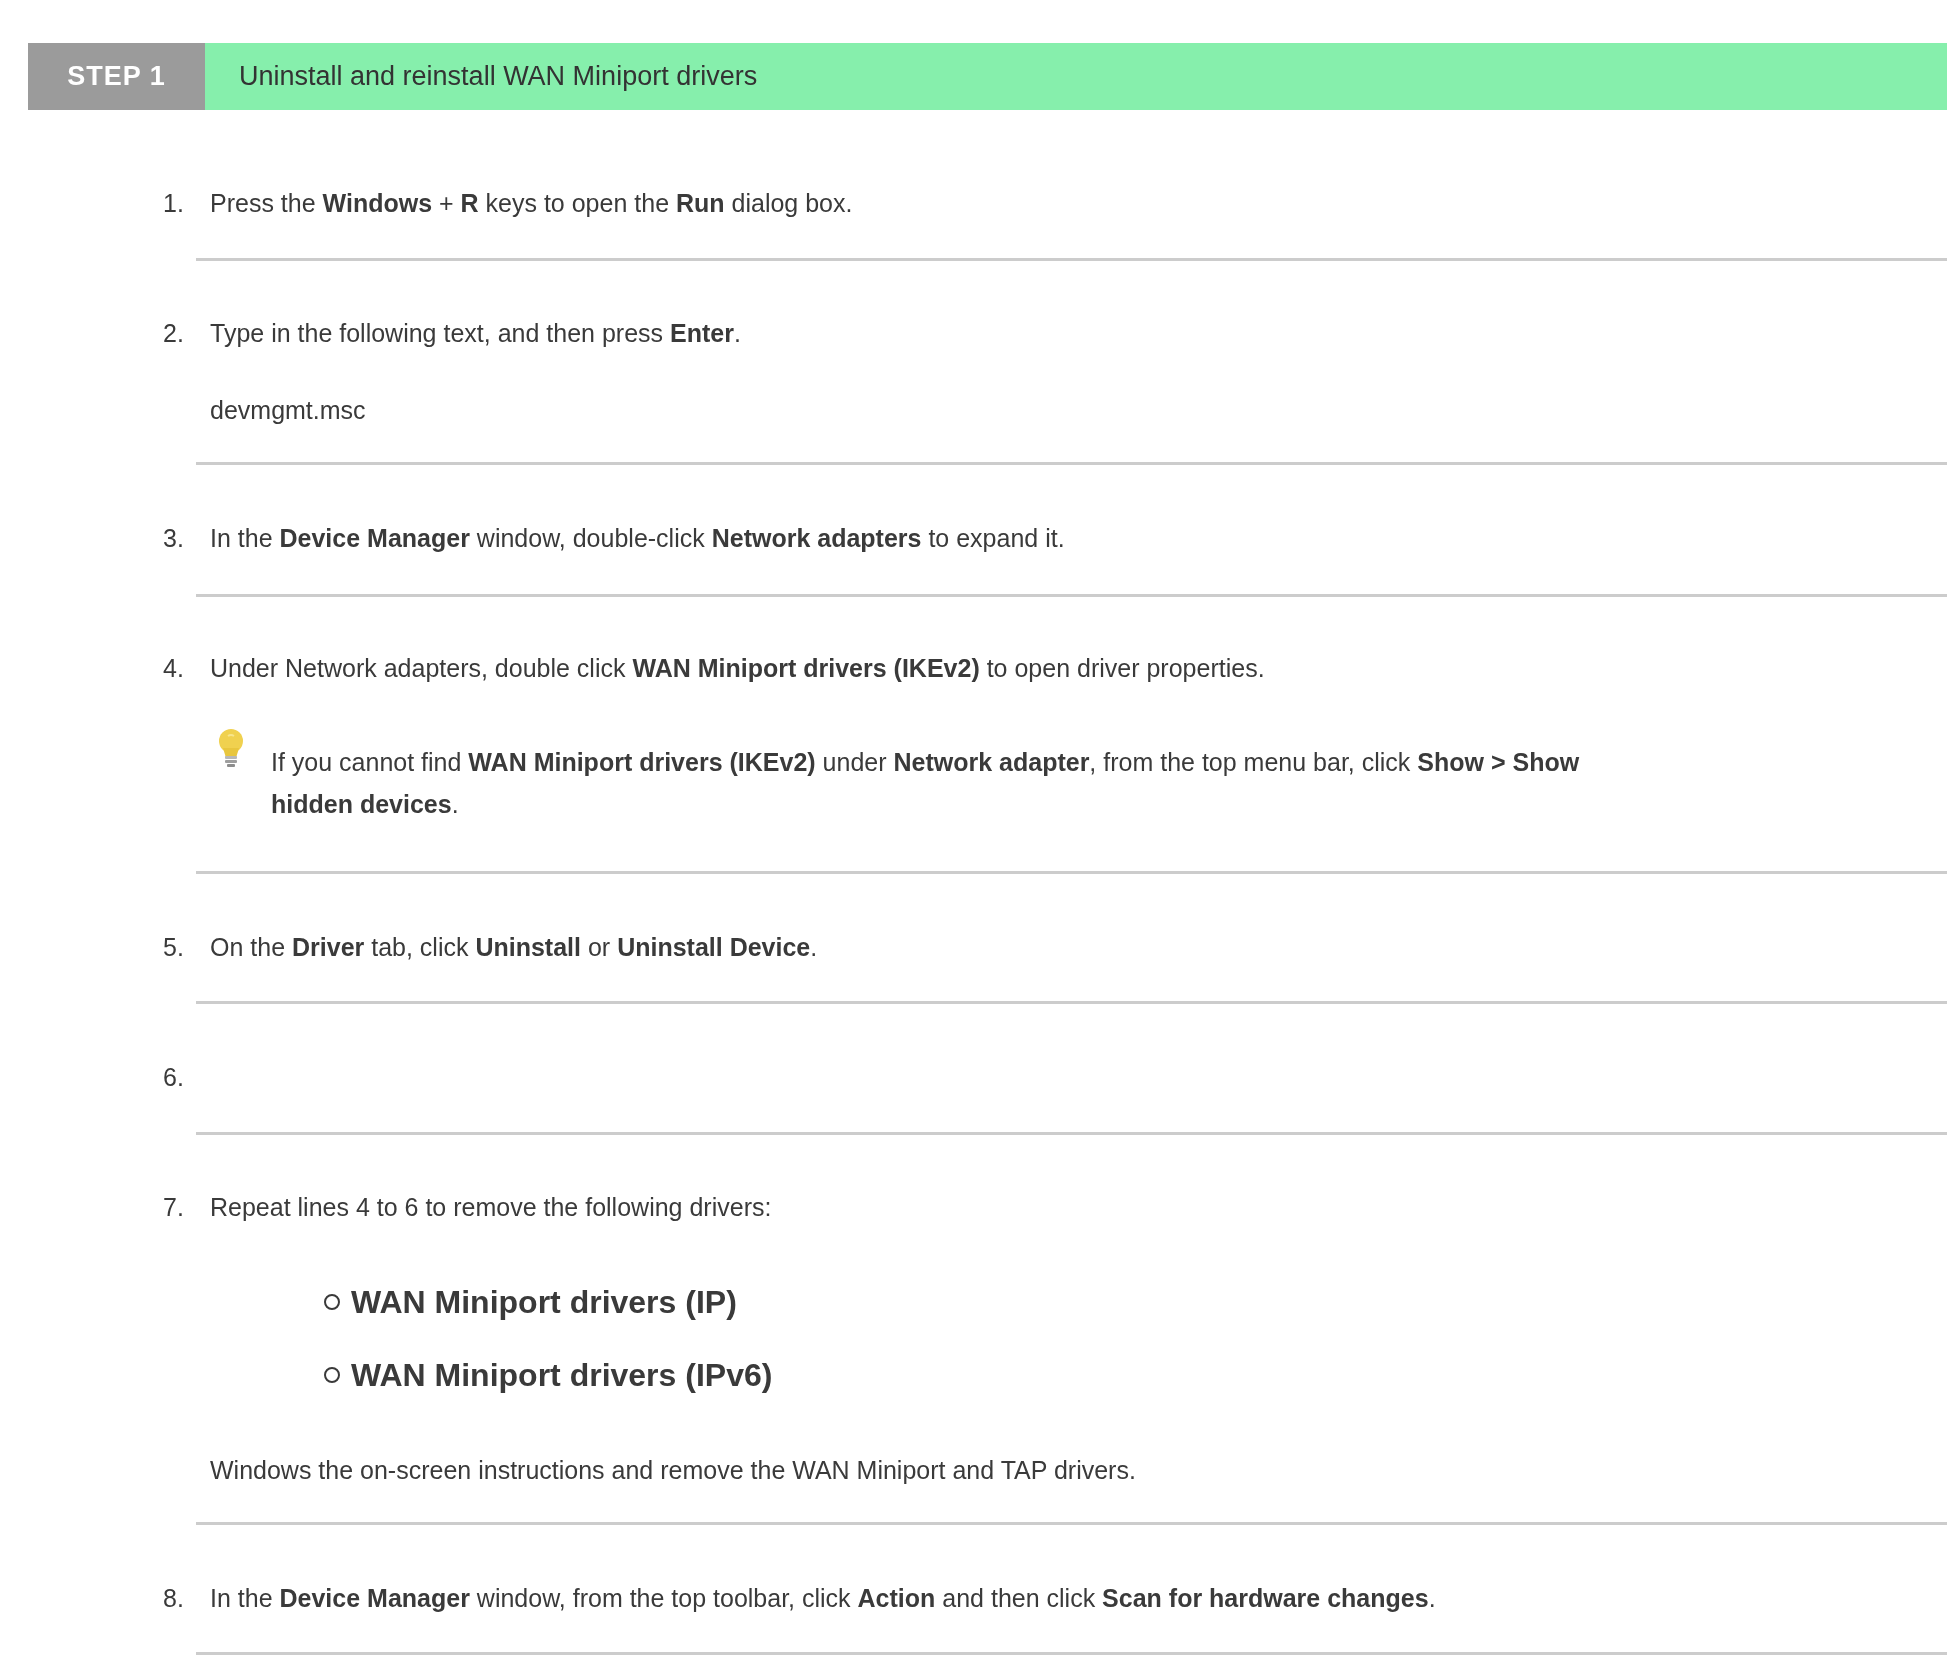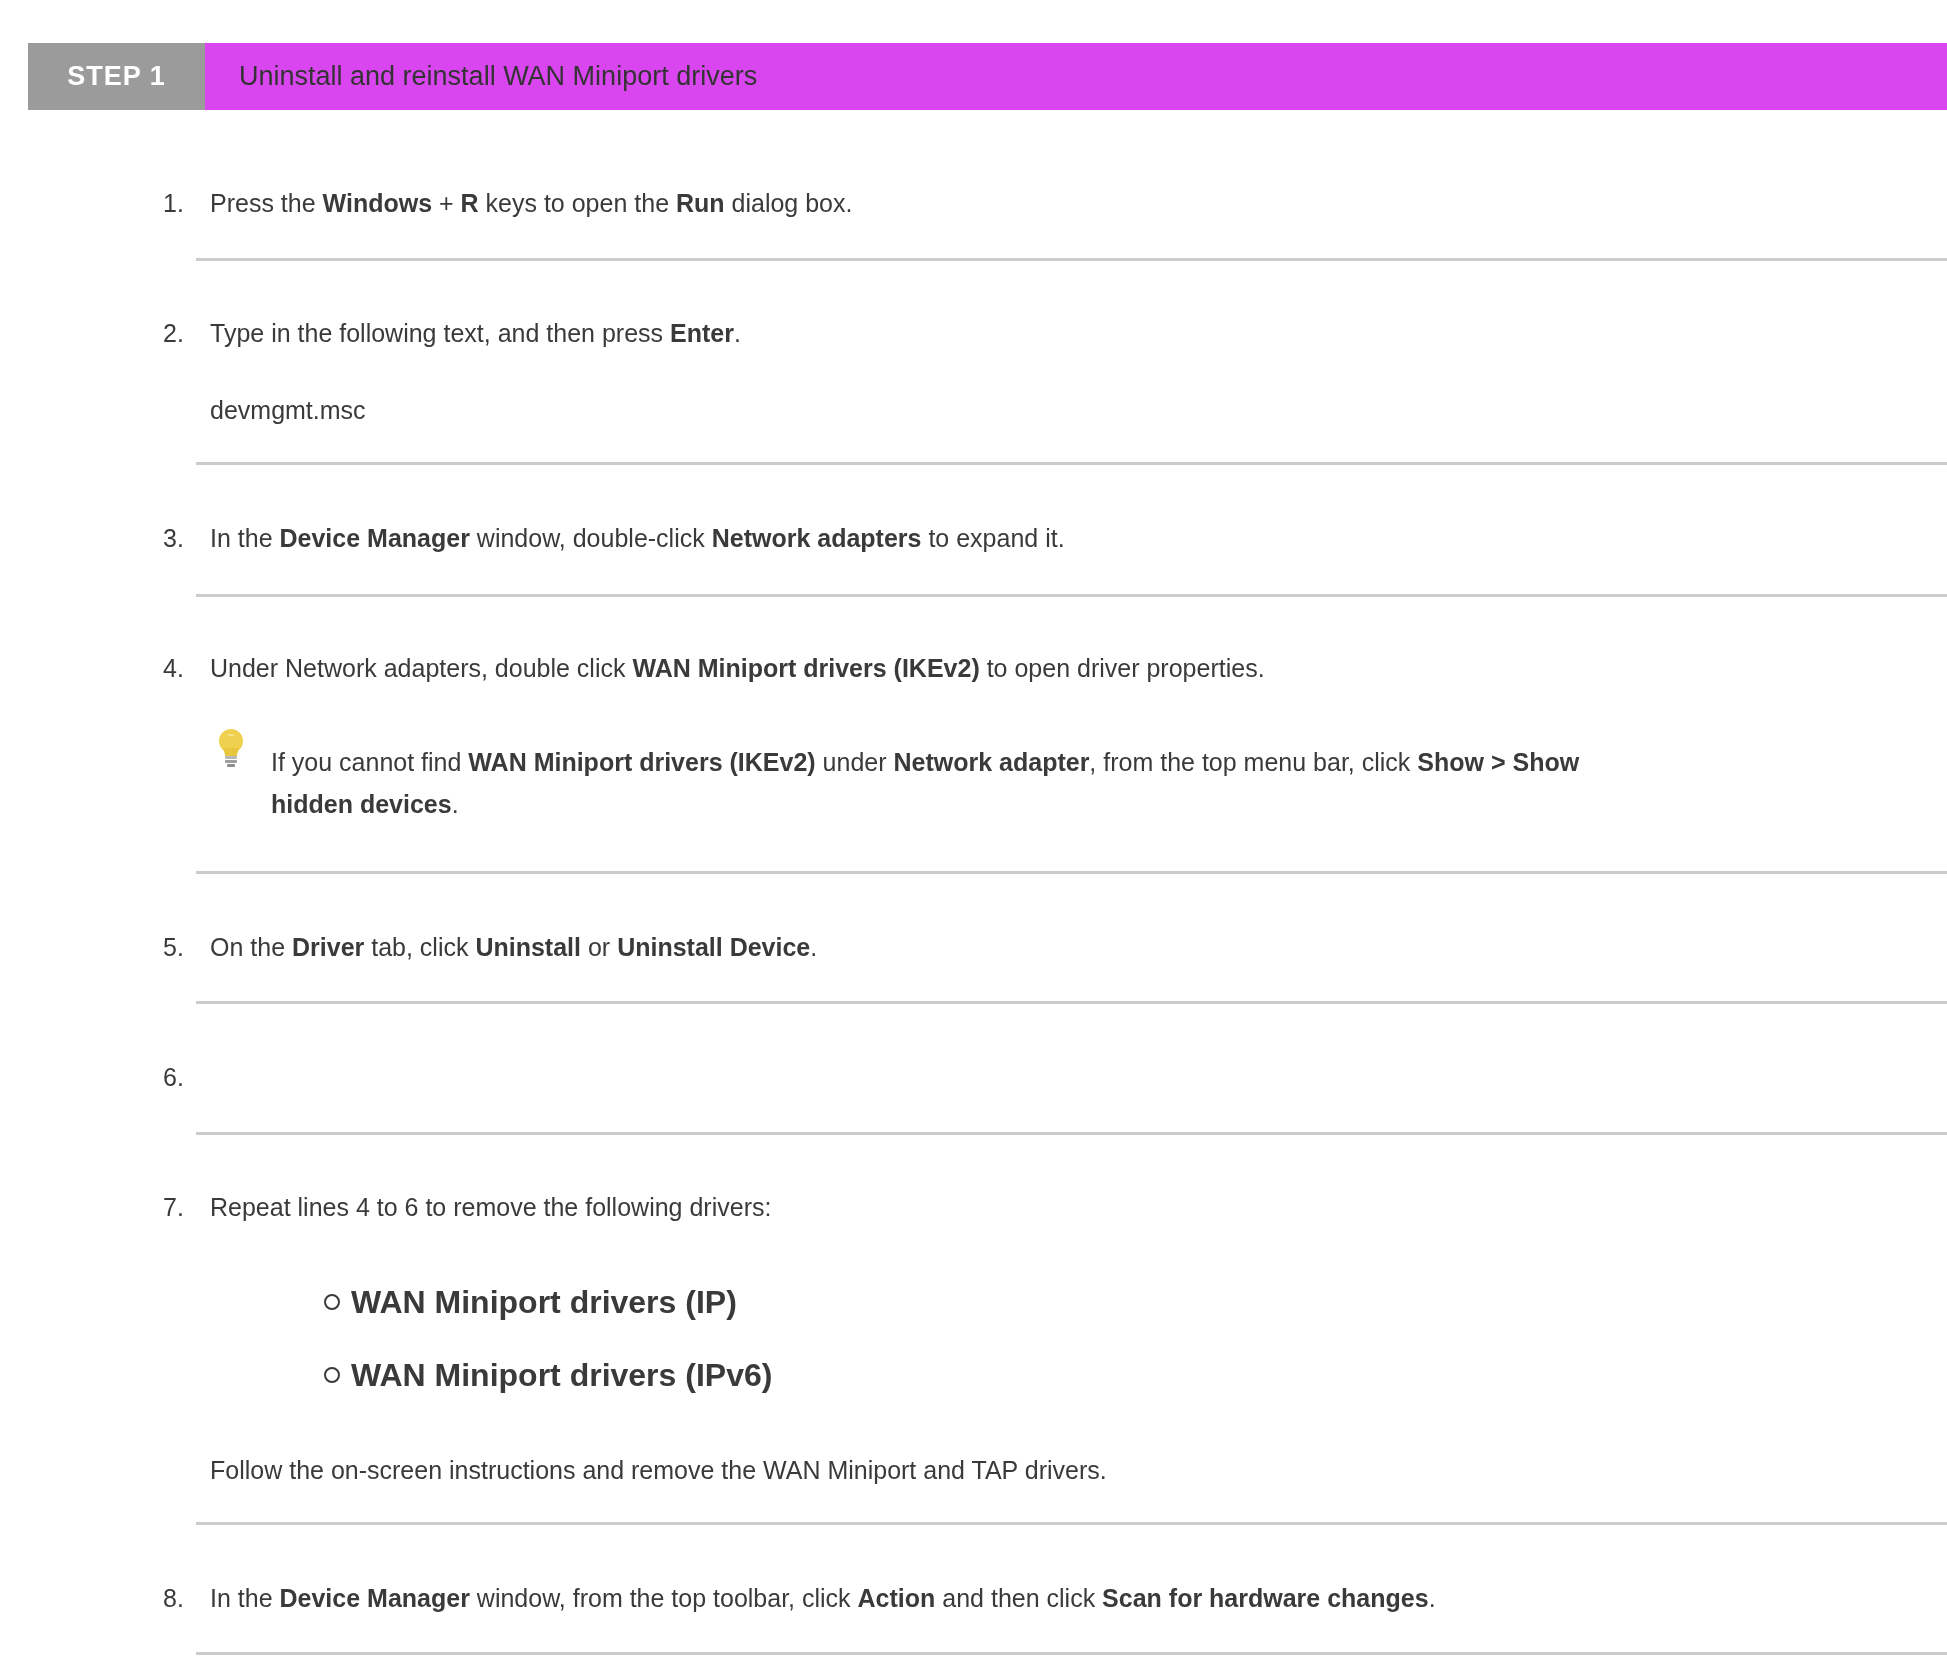--- a/index.html
+++ b/index.html
@@ -4,21 +4,21 @@
 <style>
   html,body{margin:0;padding:0;}
   body{
     width:1947px;height:1660px;position:relative;background:#ffffff;
     font-family:"Liberation Sans","DejaVu Sans",sans-serif;
     color:#3a3a3a;overflow:hidden;
   }
   
   .step-header{
     position:absolute;top:43px;left:28px;right:0;height:67px;
-    background:#d946ef;display:flex;align-items:stretch;
+    background:#86efac;display:flex;align-items:stretch;
   }
   .step-badge{
     width:177px;flex:none;background:#9b9b9b;color:#ffffff;
     font-weight:bold;font-size:27px;letter-spacing:1px;
     display:flex;align-items:center;justify-content:center;
   }
   .step-title{
     display:flex;align-items:center;padding-left:34px;
     font-size:27px;color:#333333;
   }
@@ -123,20 +123,20 @@
   <span class="txt"><span>Repeat lines 4 to 6 to remove the following drivers:</span></span>
 </div>
 <div class="bullet-row" id="b1">
   <span class="bullet-circle"></span>
   <span class="bullet-label">WAN Miniport drivers (IP)</span>
 </div>
 <div class="bullet-row" id="b2">
   <span class="bullet-circle"></span>
   <span class="bullet-label">WAN Miniport drivers (IPv6)</span>
 </div>
-<div class="para" id="p7">Follow the on-screen instructions and remove the WAN Miniport and TAP drivers.</div>
+<div class="para" id="p7">Windows the on-screen instructions and remove the WAN Miniport and TAP drivers.</div>
 <div class="divider" id="d7"></div>
 
 <div class="row" id="s8">
   <span class="num">8.</span>
   <span class="txt"><span>In the </span><b>Device Manager</b><span> window, from the top toolbar, click </span><b>Action</b><span> and then click </span><b>Scan for hardware changes</b><span>.</span></span>
 </div>
 <div class="divider" id="d8"></div>
 
 </body></html>

